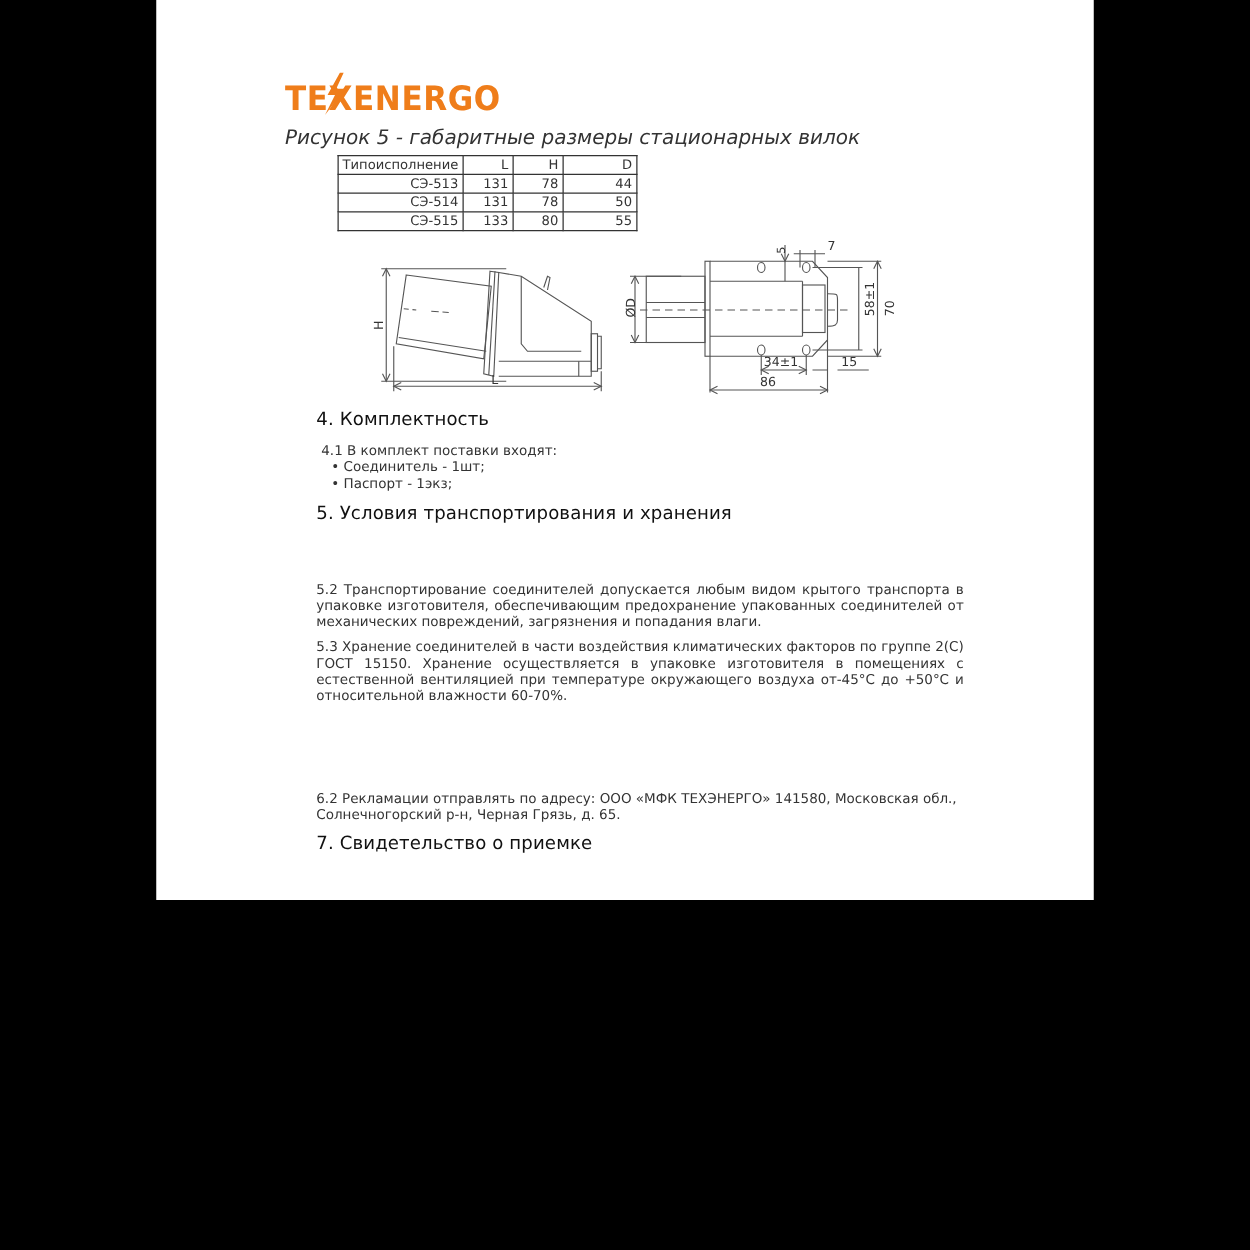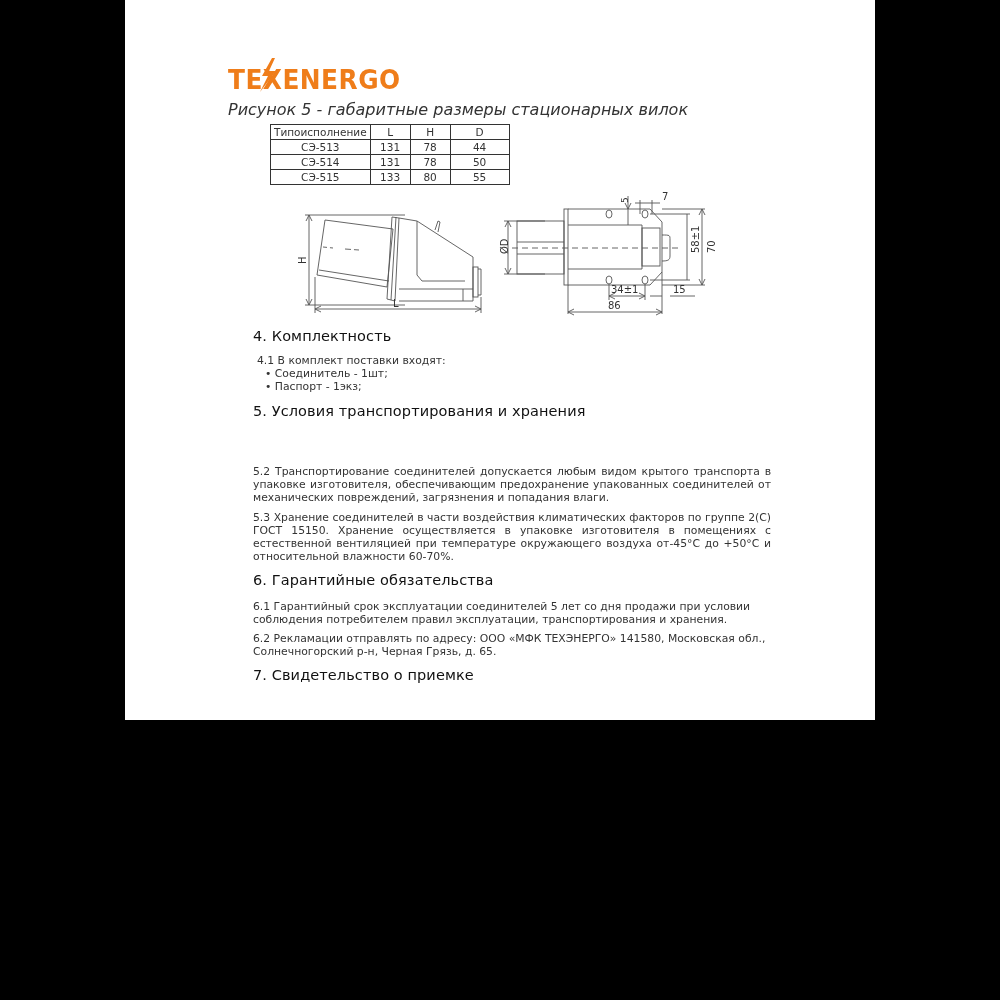--- a/index.html
+++ b/index.html
@@ -21,21 +21,21 @@
     }
     .caption {
       left: 103px; top: 100px; font-style: italic; font-size: 16px; color: #333;
     }
     table.dims {
       position: absolute; left: 145px; top: 124px; border-collapse: collapse;
       font-size: 10.5px; color: #333;
     }
     table.dims td {
       border: 1px solid #333; padding: 0 3px; height: 14px; line-height: 14px;
-      text-align: center;
+      text-align: right;
     }
     table.dims td.c0 { width: 88px; }
     table.dims td.c1 { width: 33px; }
     table.dims td.c2 { width: 33px; }
     table.dims td.c3 { width: 52px; }
     .drawing { position: absolute; }
     .h2 {
       left: 128px; font-weight: normal; font-size: 14.5px; color: #111;
       letter-spacing: 0.1px;
     }
@@ -199,22 +199,20 @@
 
   <div class="abs h2" style="top:328px">4. Комплектность</div>
   <div class="abs li" style="left:132px;top:354px">4.1 В комплект поставки входят:</div>
   <div class="abs li" style="left:140px;top:367px">• <span>Соединитель - 1шт;</span></div>
   <div class="abs li" style="left:140px;top:380px">• <span>Паспорт - 1экз;</span></div>
 
   <div class="abs h2" style="top:403px">5. Условия транспортирования и хранения</div>
   <div class="abs p" style="top:465px">5.2 Транспортирование соединителей допускается любым видом крытого транспорта в упаковке изготовителя, обеспечивающим предохранение упакованных соединителей от механических повреждений, загрязнения и попадания влаги.</div>
   <div class="abs p" style="top:511px">5.3 Хранение соединителей в части воздействия климатических факторов по группе 2(С) ГОСТ 15150. Хранение осуществляется в упаковке изготовителя в помещениях с естественной вентиляцией при температуре окружающего воздуха от-45°С до +50°С и относительной влажности 60-70%.</div>
 
-  <div class="abs h2" style="top:572px">6. Гарантийные обязательства</div>
-  <div class="abs p left" style="top:600px">6.1 Гарантийный срок эксплуатации соединителей 5 лет со дня продажи при условии соблюдения потребителем правил эксплуатации, транспортирования и хранения.</div>
   <div class="abs p left" style="top:632px">6.2 Рекламации отправлять по адресу: ООО «МФК ТЕХЭНЕРГО» 141580, Московская обл., Солнечногорский р-н, Черная Грязь, д. 65.</div>
 
   <div class="abs h2" style="top:667px">7. Свидетельство о приемке</div>
 
 
   <div class="abs note" style="top:764px">** Производитель имеет право без предварительного уведомления потребителей вносить изменения в конструкцию, параметры и маркировку изделий, направленные на улучшение потребительских качеств продукции.</div>
 
   <div class="abs eac" style="left:403px;top:762px">EAC</div>
 
   <div class="abs maker" style="left:449px;top:755px">

